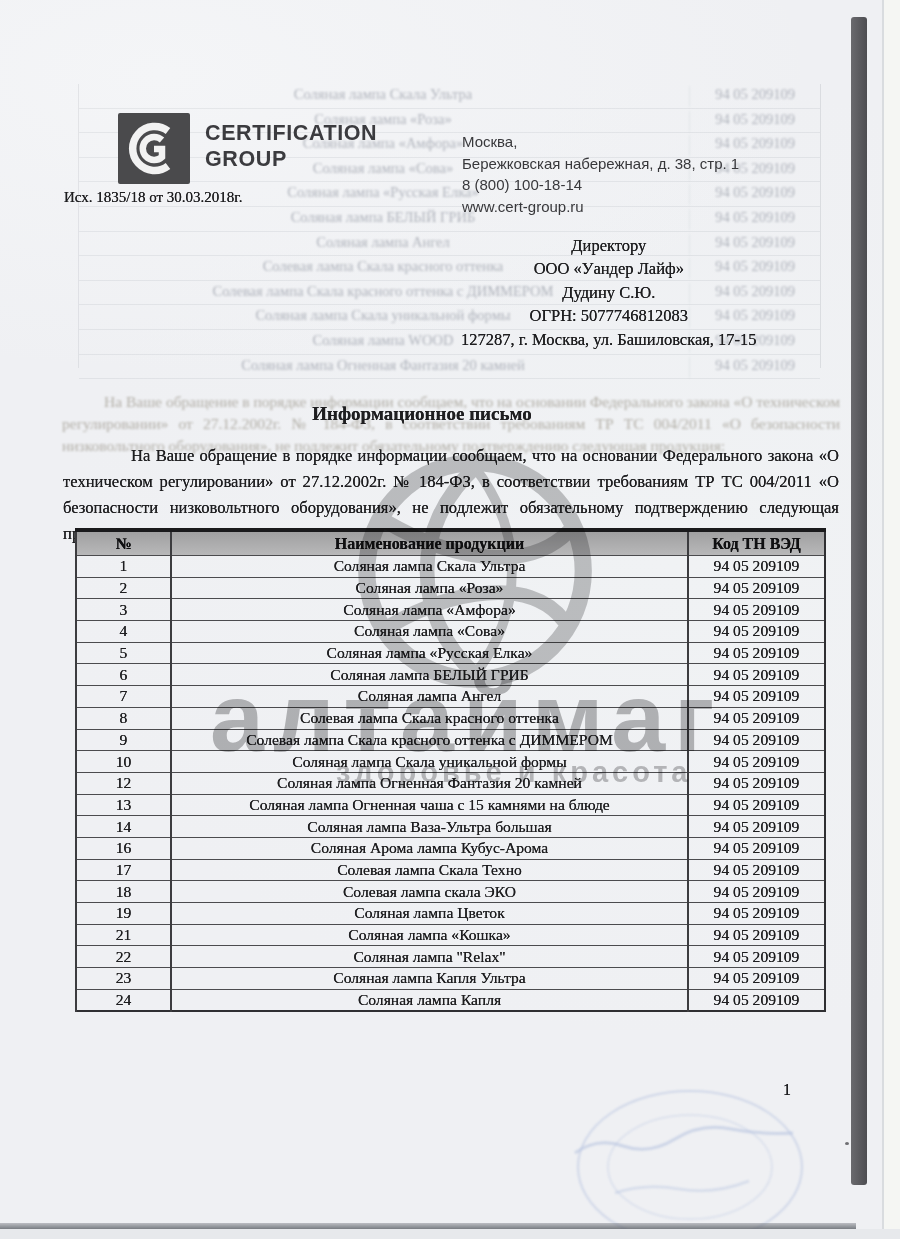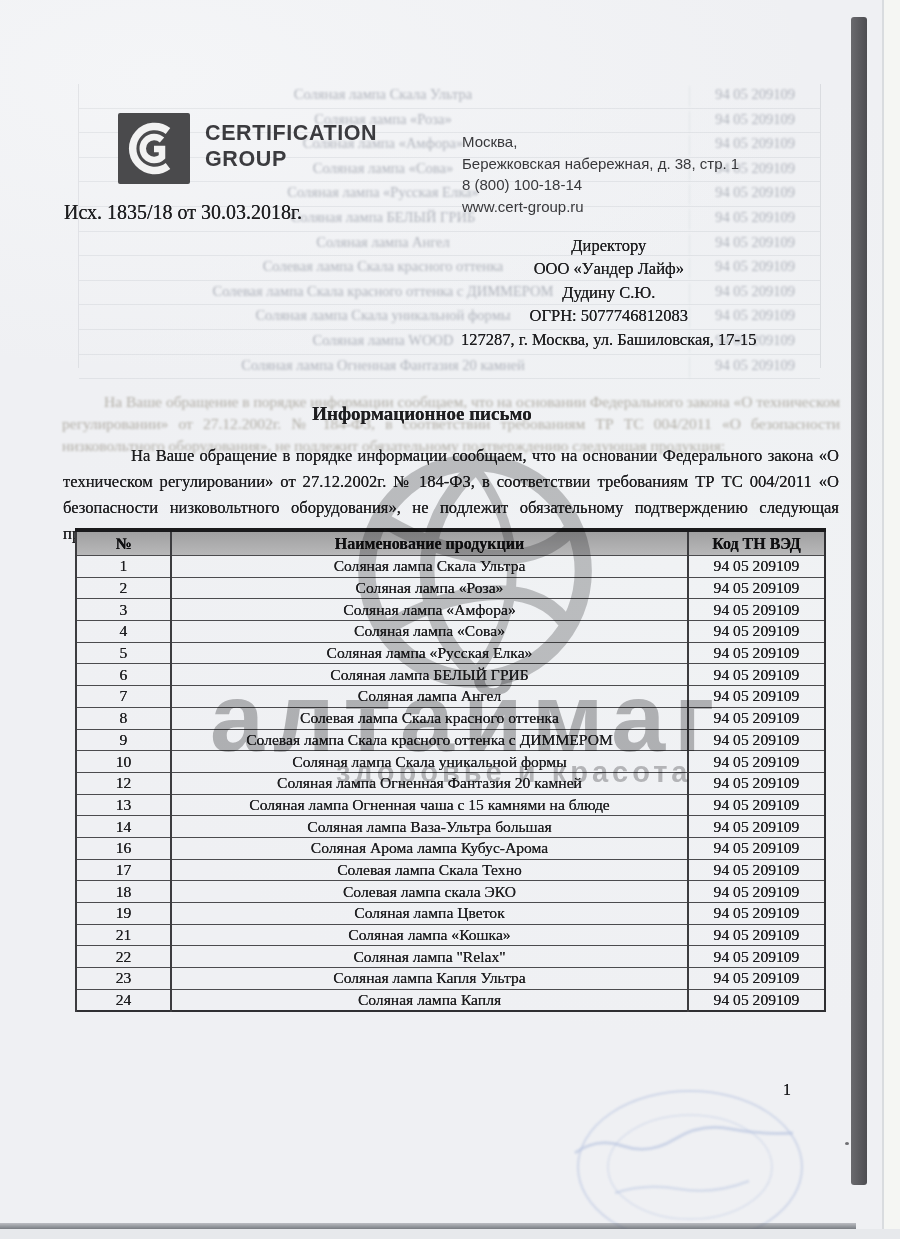--- a/index.html
+++ b/index.html
@@ -28,21 +28,21 @@
   .ghost-name{left:0;width:608px;text-align:center;}
   .ghost-code{left:610px;width:130px;text-align:center;border-left:1px solid rgba(100,106,118,.10);height:21px;}
   .ghost-par{left:62px;top:391px;width:778px;height:74px;overflow:hidden;text-align:justify;
     font-size:15.5px;line-height:22px;text-indent:42px;color:rgba(128,120,104,.55);filter:blur(1.3px);}
   
   .logo-box{left:118px;top:113px;width:72px;height:71px;z-index:2;}
   .logo-text{left:205px;top:120px;z-index:2;font-family:"Liberation Sans","DejaVu Sans",sans-serif;
     font-weight:700;font-size:21.5px;line-height:26px;letter-spacing:.6px;color:#3b3b3f;}
   .address{left:462px;top:97px;z-index:2;font-family:"Liberation Sans","DejaVu Sans",sans-serif;
     font-size:15px;line-height:21.5px;color:#38383b;margin-top:34px;}
-  .ref-line{left:64px;top:201px;z-index:2;font-size:20px;text-shadow:0 0 .5px currentColor;}
+  .ref-line{left:64px;top:189px;z-index:2;font-size:15px;text-shadow:0 0 .5px currentColor;}
   .recipient{left:461px;top:234px;z-index:2;font-size:16.5px;line-height:23.4px;text-shadow:0 0 .4px currentColor;text-align:center;}
   
   .title{left:0;top:403px;width:844px;text-align:center;z-index:2;font-size:19px;font-weight:700;
     text-shadow:0 0 .5px currentColor;}
   .body-par{left:63px;top:443px;width:776px;z-index:2;font-size:16.6px;line-height:26px;
     text-align:justify;text-indent:68px;text-shadow:0 0 .4px currentColor;}
   
   .products-wrap{left:75px;top:528px;z-index:2;}
   table.products{border-collapse:collapse;table-layout:fixed;width:743px;
     border:2px solid #2f2f32;border-top:4px solid #1a1a1c;}

